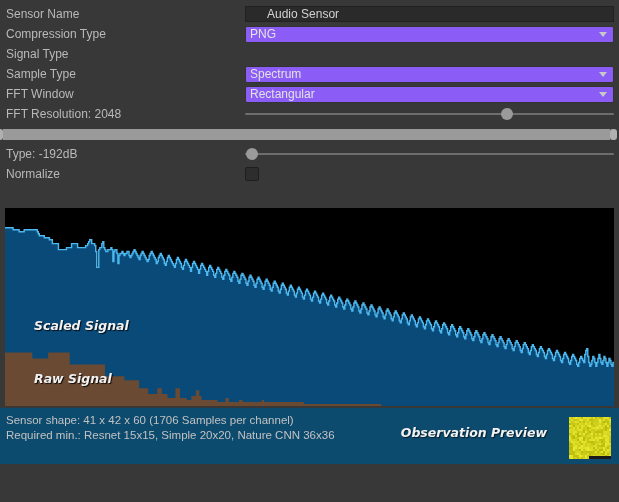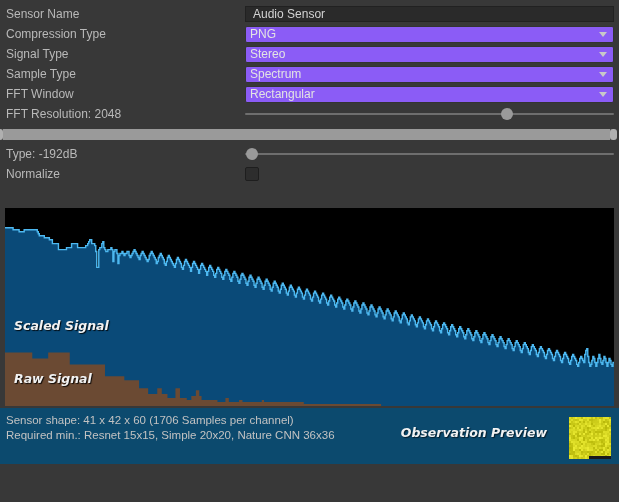--- a/index.html
+++ b/index.html
@@ -57,21 +57,21 @@
   
   .textinput {
     flex: 1;
     height: 16px;
     background: #2a2a2a;
     border: 1px solid #212121;
     box-sizing: border-box;
     font-size: 12px;
     color: #d2d2d2;
     line-height: 14px;
-    padding: 0 7px;
+    padding: 0 21px;
     white-space: nowrap;
     overflow: hidden;
   }
   .numinput {
     width: 36px;
     height: 16px;
     background: #2a2a2a;
     border: 1px solid #212121;
     box-sizing: border-box;
     font-size: 12px;
@@ -194,20 +194,21 @@
   .graphwrap svg { display: block; }
   .graph-caption {
     position: absolute;
     font-family: "DejaVu Sans", sans-serif;
     font-style: italic;
     font-weight: bold;
     font-size: 12.5px;
     color: #f2f2f2;
     text-shadow: 1px 1px 1px rgba(0,0,0,0.85);
     white-space: nowrap;
+    margin-left: 20px;
   }
   #scaled-caption { left: 9px;  top: 110px; }
   #raw-caption    { left: 9px;  top: 163px; }
 
   
   .infobar {
     position: absolute;
     left: 0;
     top: 408px;
     width: 619px;
@@ -282,26 +283,20 @@
         <div class="lbl">Compression Type</div>
         <div class="field">
           <div class="dropdown">
             <span class="dd-text">PNG</span>
             <span class="caret"></span>
           </div>
         </div>
       </div>
       <div class="row">
         <div class="lbl">Signal Type</div>
-        <div class="field">
-          <div class="dropdown">
-            <span class="dd-text">Stereo</span>
-            <span class="caret"></span>
-          </div>
-        </div>
       </div>
       <div class="row">
         <div class="lbl">Sample Type</div>
         <div class="field">
           <div class="dropdown">
             <span class="dd-text">Spectrum</span>
             <span class="caret"></span>
           </div>
         </div>
       </div>

